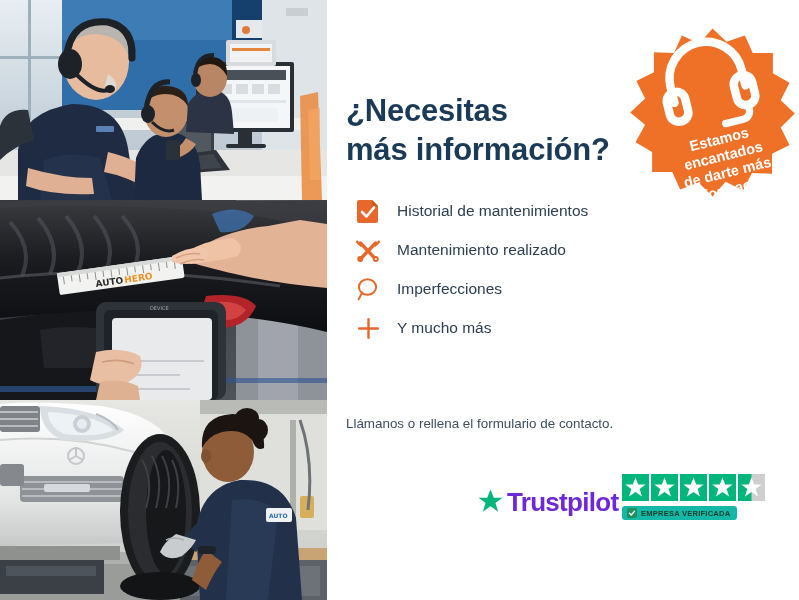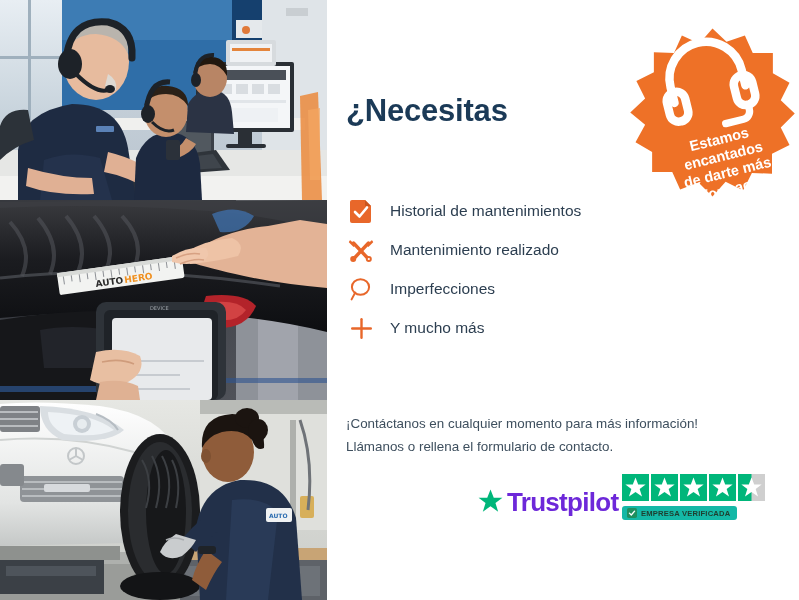--- a/index.html
+++ b/index.html
@@ -51,21 +51,21 @@
     font-size:31px;
     line-height:1.27;
     font-weight:bold;
     letter-spacing:-0.2px;
   }
   .headline .l2{display:block;}
 
   
   .features{
     position:absolute;
-    left:19px;
+    left:26px;
     top:192px;
     width:420px;
     list-style:none;
     margin:0;padding:0;
   }
   .feature{
     display:flex;
     align-items:center;
     height:39px;
     margin-bottom:0px;
@@ -475,20 +475,21 @@
 
         <path d="M300 20 Q314 60 308 110" stroke="#6f7378" stroke-width="3" fill="none"></path>
       </svg>
     </div>
   </div>
 
   <div class="content">
 
     <h1 class="headline">
       <span>¿Necesitas</span>
+      <span class="l2">más información?</span>
     </h1>
 
     <ul class="features">
 
       <li class="feature">
         <span class="ficon">
           <svg width="23" height="25" viewBox="0 0 23 25" aria-hidden="true">
             <path d="M2 1 H15 L21 7 V22 A2 2 0 0 1 19 24 H2 A2 2 0 0 1 0 22 V3 A2 2 0 0 1 2 1 Z" fill="#e8672a"></path>
             <path d="M15 1 L21 7 H16 A1 1 0 0 1 15 6 Z" fill="#c9551e"></path>
             <path d="M5 13 L9.5 17.5 L17 8.5" stroke="#ffffff" stroke-width="2.6" fill="none" stroke-linecap="round" stroke-linejoin="round"></path>
@@ -532,21 +533,20 @@
               <path d="M12.5 3.2 L12.5 21.8"></path>
               <path d="M3.2 12.5 L21.8 12.5"></path>
             </g>
           </svg>
         </span>
         <span class="flabel">Y mucho más</span>
       </li>
     </ul>
 
     <p class="contact">
-      <span>¡Contáctanos en cualquier momento para más información!</span>
       <span>Llámanos o rellena el formulario de contacto.</span>
     </p>
 
     <div class="trustpilot">
       <div class="tp-logo">
         <svg class="tp-star" viewBox="0 0 24 24" aria-hidden="true">
           <path d="M12 1.4 L14.9 8.7 L22.6 8.7 L16.4 13.4 L18.8 21 L12 16.3 L5.2 21 L7.6 13.4 L1.4 8.7 L9.1 8.7 Z" fill="#00b67a"></path>
         </svg>
         <span class="tp-word">Trustpilot</span>
       </div>

